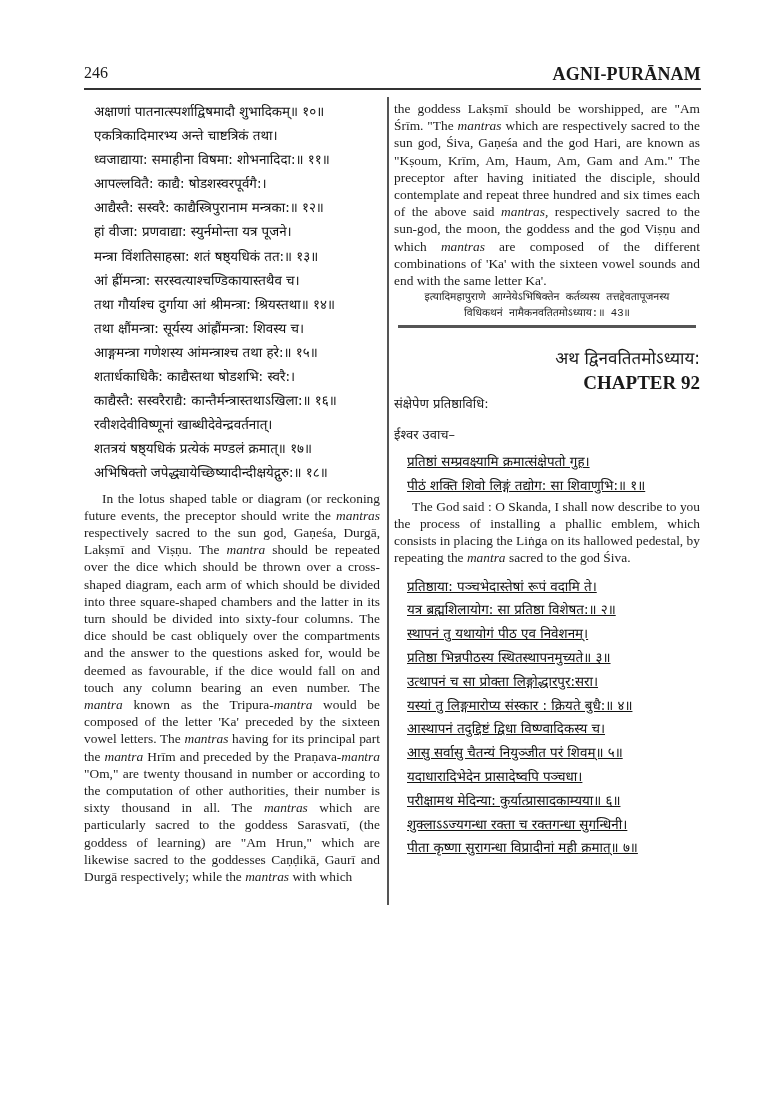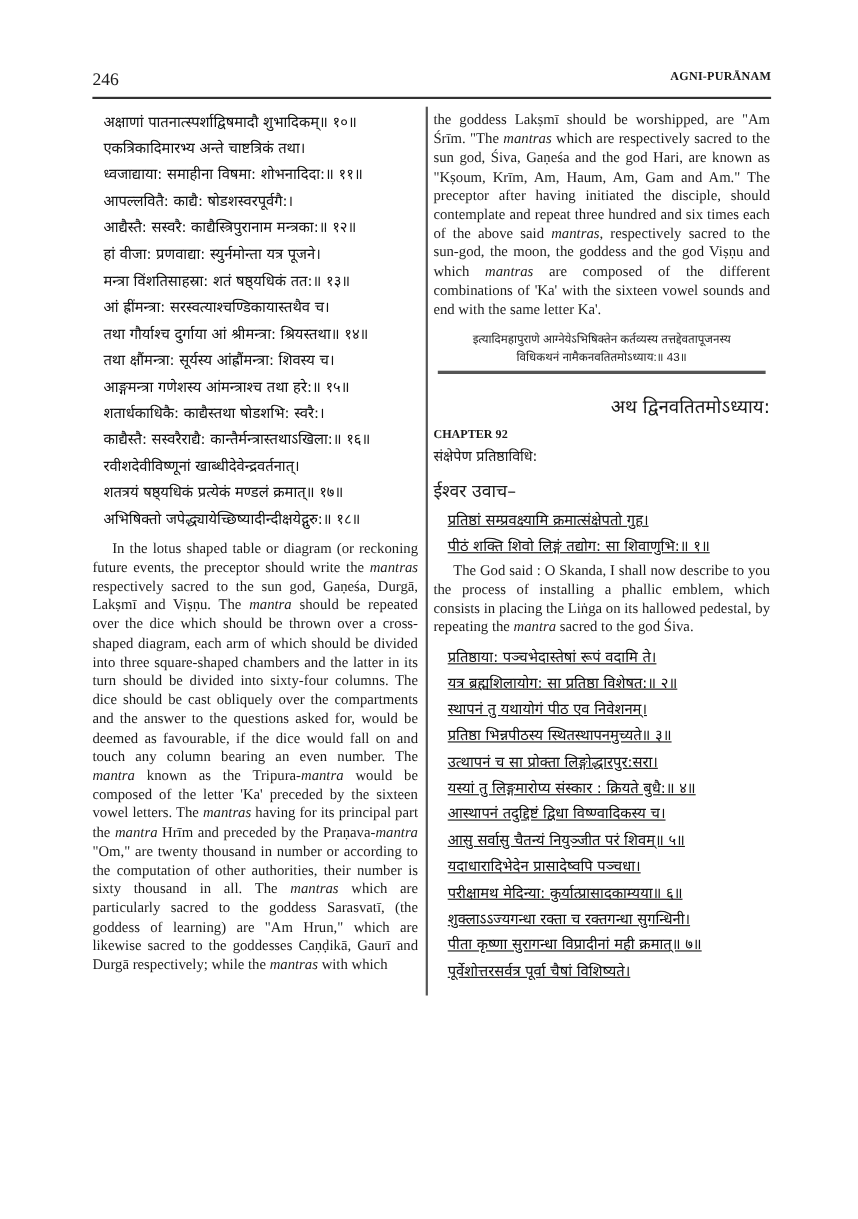--- a/index.html
+++ b/index.html
@@ -2,37 +2,37 @@
 <html><head>
 <meta charset="utf-8">
 <style>
   html, body { margin: 0; padding: 0; }
   body {
     width: 780px; height: 1108px; background: #ffffff; position: relative; overflow: hidden;
     font-family: "Liberation Serif", "DejaVu Serif", serif; color: #1a1a1a;
   }
   .header { position: absolute; left: 84px; top: 64px; width: 617px; height: 20px; }
   .page-num { position: absolute; left: 0; top: 0; font-weight: normal; font-size: 16px; }
-  .running-title { position: absolute; right: 0; top: 0; font-weight: bold; font-size: 11px; letter-spacing: 0.2px; }
+  .running-title { position: absolute; right: 0; top: 0; font-weight: bold; font-size: 18px; letter-spacing: 0.2px; }
   .header-rule { position: absolute; left: 84px; top: 88px; width: 617px; height: 2px; background: #333; }
   .col-left { position: absolute; left: 84px; top: 100px; width: 296px; }
   .col-divider { position: absolute; left: 387px; top: 97px; width: 2px; height: 808px; background: #555; }
   .col-right { position: absolute; left: 394px; top: 100px; width: 306px; }
   .skt { font-family: "DejaVu Sans", sans-serif; font-size: 13.4px; line-height: 24.1px; white-space: nowrap; padding-left: 10px; color: #111; }
   .skt-right { padding-left: 13px; line-height: 23.8px; text-decoration: underline; }
   .prose { font-size: 13.4px; line-height: 17.2px; text-align: justify; margin: 0; color: #1c1c1c; }
   .prose p { margin: 0; text-indent: 18px; }
   .prose .noindent { text-indent: 0; }
   .prose em { font-style: italic; }
-  .colophon { font-family: Liberation Sans, sans-serif; font-size: 10.6px; line-height: 16px; text-align: center; margin-top: 12px; color: #222; }
+  .colophon { font-family: Liberation Mono, monospace; font-size: 10.6px; line-height: 16px; text-align: center; color: #222; }
   .colophon-rule { height: 3px; background: #555; margin: 4px 4px 0 4px; }
   .chapter-skt { font-family: "DejaVu Sans", sans-serif; font-size: 17px; text-align: right; margin-top: 18px; line-height: 24px; }
-  .chapter-num { font-weight: bold; font-size: 11px; text-align: left; margin-top: 4px; line-height: 18px; font-family: Liberation Serif, serif; }
+  .chapter-num { font-weight: bold; font-size: 19px; text-align: right; margin-top: 4px; line-height: 18px; font-family: Liberation Serif, serif; }
   .chapter-sub { font-family: "DejaVu Sans", sans-serif; font-size: 13px; margin-top: 2px; line-height: 20px; }
-  .speaker { font-family: "DejaVu Sans", sans-serif; font-size: 16px; margin-top: 10px; line-height: 22px; }
+  .speaker { font-family: "DejaVu Sans", sans-serif; font-size: 13px; margin-top: 10px; line-height: 22px; }
   .mt4 { margin-top: 4px; }
   .mt8 { margin-top: 8px; }
 </style>
 </head>
 <body>
 
 <div class="header">
   <span class="page-num">246</span>
   <span class="running-title">AGNI-PURĀNAM</span>
 </div>
@@ -96,15 +96,14 @@
       <div class="skt skt-right">स्थापनं तु यथायोगं पीठ एव निवेशनम्।</div>
       <div class="skt skt-right">प्रतिष्ठा भिन्नपीठस्य स्थितस्थापनमुच्यते॥ ३॥</div>
       <div class="skt skt-right">उत्थापनं च सा प्रोक्ता लिङ्गोद्धारपुर:सरा।</div>
       <div class="skt skt-right">यस्यां तु लिङ्गमारोप्य संस्कार : क्रियते बुधै:॥ ४॥</div>
       <div class="skt skt-right">आस्थापनं तदुद्दिष्टं द्विधा विष्ण्वादिकस्य च।</div>
       <div class="skt skt-right">आसु सर्वासु चैतन्यं नियुञ्जीत परं शिवम्॥ ५॥</div>
       <div class="skt skt-right">यदाधारादिभेदेन प्रासादेष्वपि पञ्चधा।</div>
       <div class="skt skt-right">परीक्षामथ मेदिन्या: कुर्यात्प्रासादकाम्यया॥ ६॥</div>
       <div class="skt skt-right">शुक्लाऽऽज्यगन्धा रक्ता च रक्तगन्धा सुगन्धिनी।</div>
       <div class="skt skt-right">पीता कृष्णा सुरागन्धा विप्रादीनां मही क्रमात्॥ ७॥</div>
-      <div class="skt skt-right">पूर्वेशोत्तरसर्वत्र पूर्वा चैषां विशिष्यते।</div>
     </div>
 </div>
 
 </body></html>

